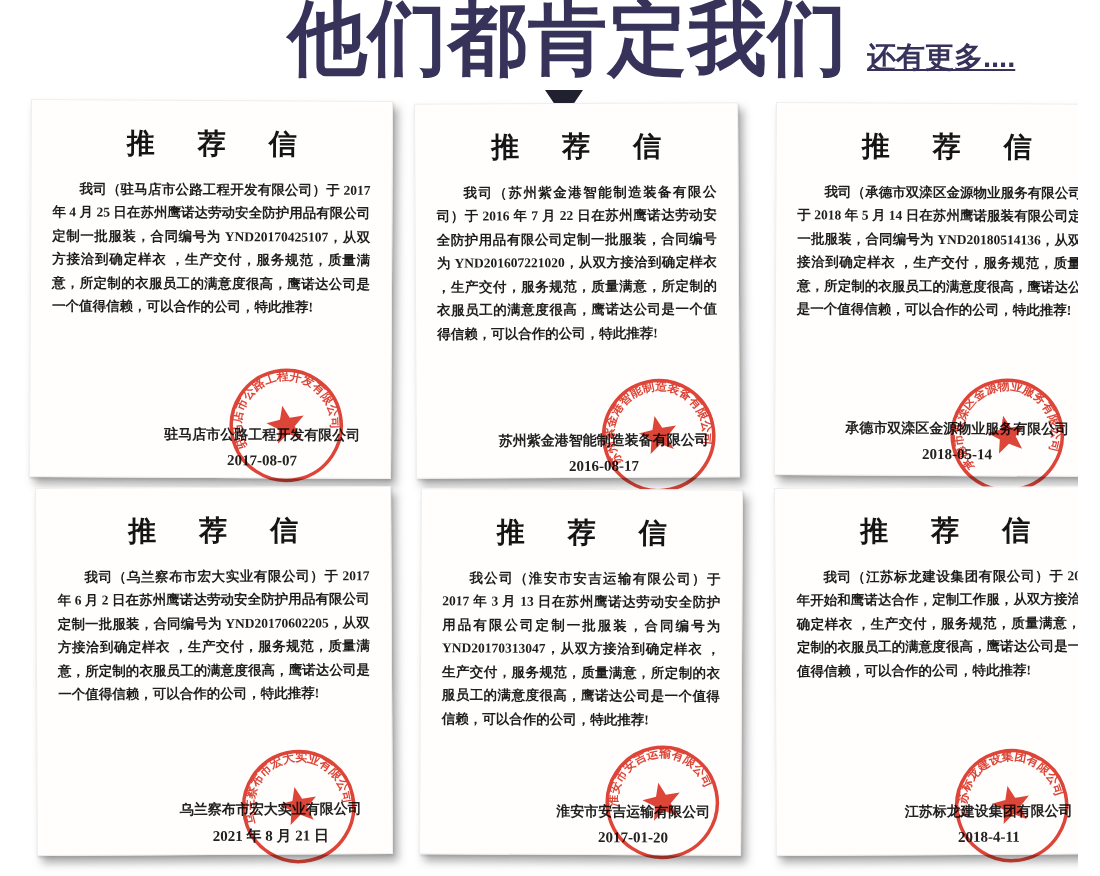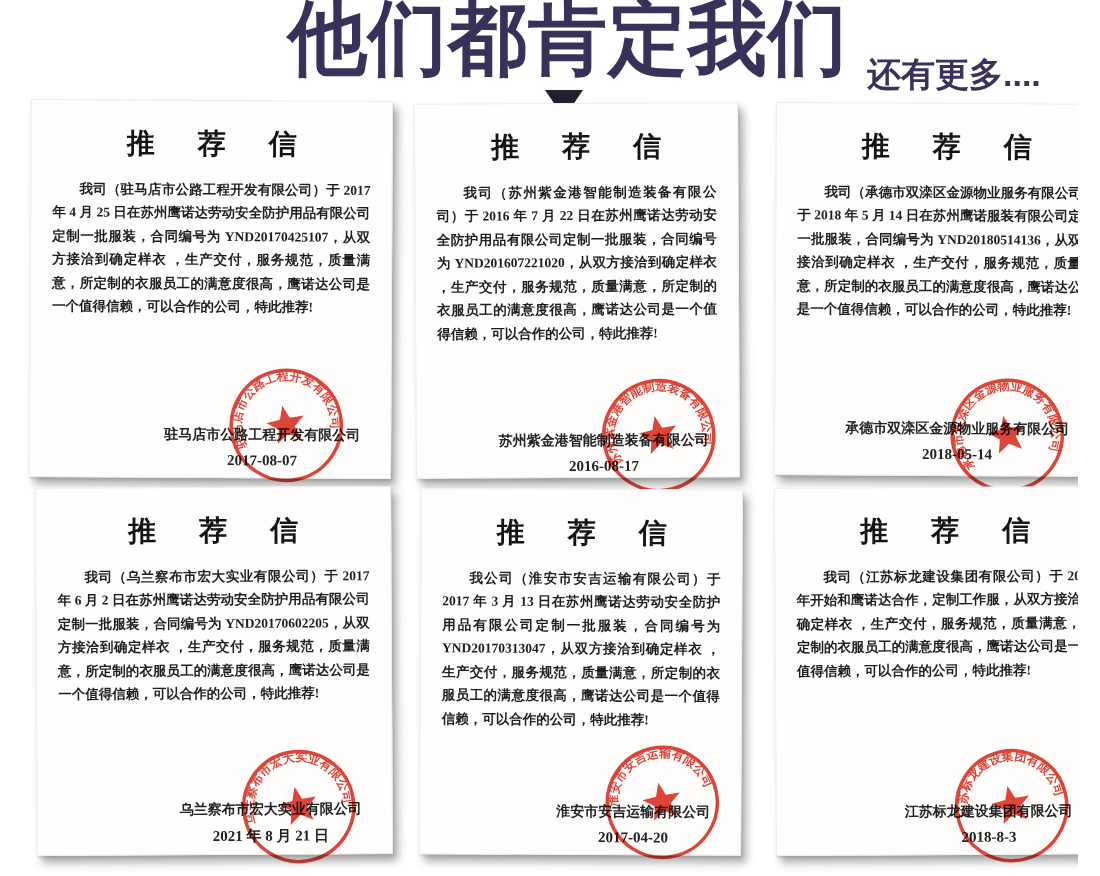--- a/index.html
+++ b/index.html
@@ -11,23 +11,23 @@
   }
   
   .headline {
     position:absolute; left:266px; top:-14px;
     font-size:79px; font-weight:900; color:#36325a;
     letter-spacing:1px; white-space:nowrap;
     font-family:"Liberation Sans", sans-serif;
     transform:scaleY(1.04);
   }
   .more-text {
-    position:absolute; left:845px; top:52px;
-    font-size:34px; font-weight:900; color:#36325a;
-    letter-spacing:0px; white-space:nowrap;
+    position:absolute; left:845px; top:38px;
+    font-size:29px; font-weight:900; color:#36325a;
+    letter-spacing:0px; white-space:nowrap;text-decoration:underline;
   }
   .down-arrow {
     position:absolute; left:523px; top:90px;
     width:0; height:0;
     border-left:19px solid transparent;
     border-right:19px solid transparent;
     border-top:28px solid #20202e;
   }
   
   .letter {
@@ -167,42 +167,42 @@
         </text>
       </svg>
     </div>
   </article>
 
   <article class="letter l4">
     <h2 class="letter-title">推  荐  信</h2>
     <p class="letter-body">我公司（淮安市安吉运输有限公司）于 2017 年 3 月 13 日在苏州鹰诺达劳动安全防护用品有限公司定制一批服装，合同编号为 YND20170313047，从双方接洽到确定样衣 ，生产交付，服务规范，质量满意，所定制的衣服员工的满意度很高，鹰诺达公司是一个值得信赖，可以合作的公司，特此推荐!</p>
     <div class="sig">
       <div class="sig-company">淮安市安吉运输有限公司</div>
-      <div class="sig-date">2017-04-20</div>
+      <div class="sig-date">2017-01-20</div>
     </div>
     <div class="stamp">
       <svg viewBox="0 0 120 120" xmlns="http://www.w3.org/2000/svg">
         <defs>
             <path id="arc4" d="M 21,82 A 45,45 0 1 1 99,82" fill="none"></path>
           </defs>
         <circle cx="60" cy="60" r="55" fill="none" stroke="#d92b1c" stroke-width="3.5"></circle>
         <polygon points="60,40 65,53.1 79,53.8 68.1,62.6 71.8,76.2 60,68.5 48.2,76.2 51.9,62.6 41,53.8 55,53.1" fill="#d92b1c"></polygon>
         <text font-size="12" font-weight="bold" fill="#d92b1c" font-family="Liberation Serif, serif">
           <textPath href="#arc4" startOffset="50%" text-anchor="middle">淮安市安吉运输有限公司</textPath>
         </text>
       </svg>
     </div>
   </article>
 
   <article class="letter l5">
     <h2 class="letter-title">推  荐  信</h2>
     <p class="letter-body">我司（江苏标龙建设集团有限公司）于 2014 年开始和鹰诺达合作，定制工作服，从双方接洽到确定样衣 ，生产交付，服务规范，质量满意，所定制的衣服员工的满意度很高，鹰诺达公司是一个值得信赖，可以合作的公司，特此推荐!</p>
     <div class="sig">
       <div class="sig-company">江苏标龙建设集团有限公司</div>
-      <div class="sig-date">2018-8-3</div>
+      <div class="sig-date">2018-4-11</div>
     </div>
     <div class="stamp">
       <svg viewBox="0 0 120 120" xmlns="http://www.w3.org/2000/svg">
         <defs>
             <path id="arc5" d="M 21,82 A 45,45 0 1 1 99,82" fill="none"></path>
           </defs>
         <circle cx="60" cy="60" r="55" fill="none" stroke="#d92b1c" stroke-width="3.5"></circle>
         <polygon points="60,40 65,53.1 79,53.8 68.1,62.6 71.8,76.2 60,68.5 48.2,76.2 51.9,62.6 41,53.8 55,53.1" fill="#d92b1c"></polygon>
         <text font-size="12" font-weight="bold" fill="#d92b1c" font-family="Liberation Serif, serif">
           <textPath href="#arc5" startOffset="50%" text-anchor="middle">江苏标龙建设集团有限公司</textPath>

